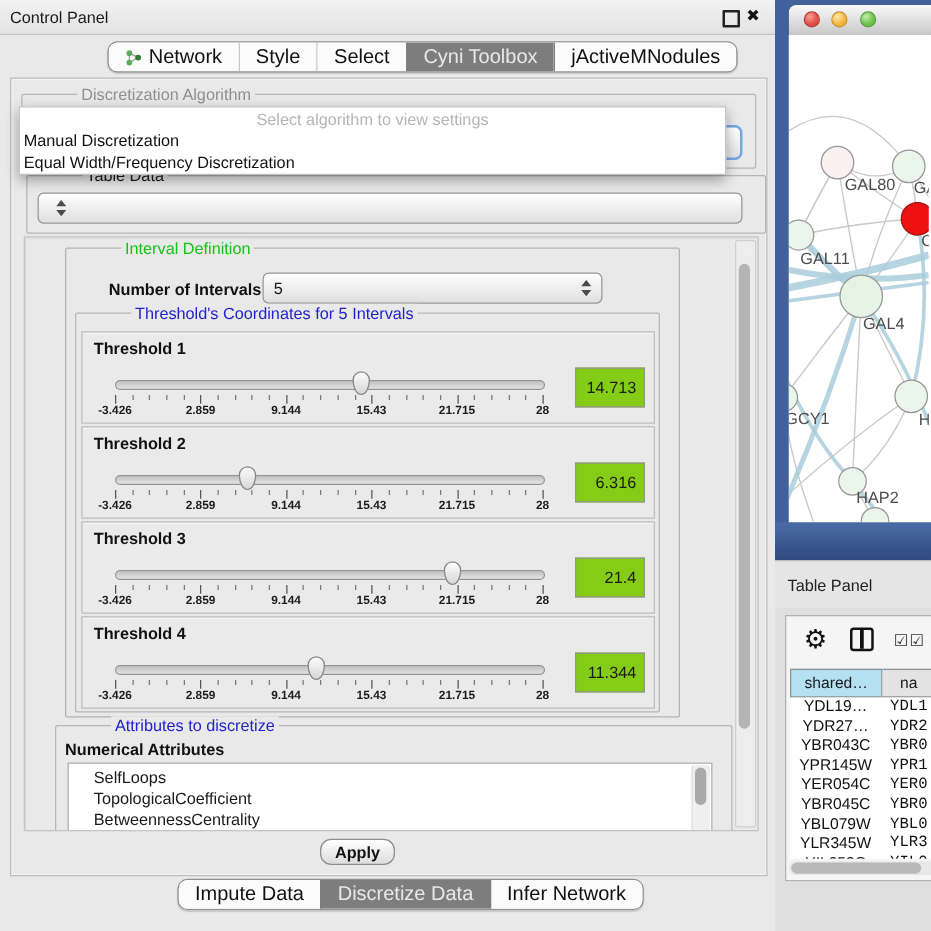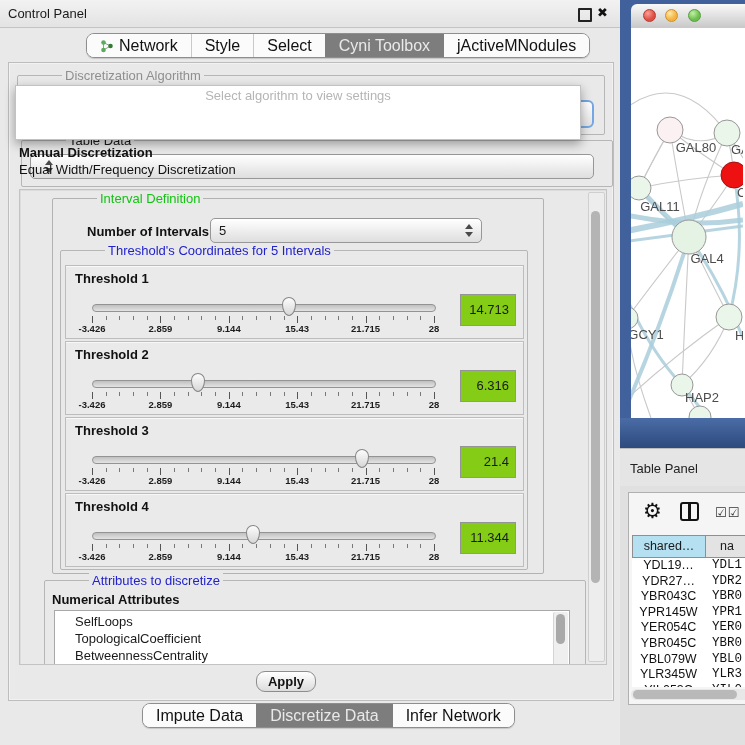--- a/index.html
+++ b/index.html
@@ -34,21 +34,21 @@
   .legend.blue{color:#2222cc;}
   .legend.dim{color:#8f8f8f;}
 
   #alg-group{left:8px;top:12px;width:586px;height:58px;}
   #alg-combo{position:absolute;left:14px;top:24px;width:558px;height:24px;border-radius:6px;
              border:2px solid #74a7e4;background:linear-gradient(#fff,#e2e2e2);}
   #alg-popup{position:absolute;left:6px;top:22px;width:564px;height:53px;background:#fff;
              border:1px solid #c2c2c2;box-shadow:0 4px 10px rgba(0,0,0,.35);z-index:40;}
   #alg-ph{text-align:center;color:#b5b5b5;font-size:13px;padding-top:2px;height:16px;}
   .opt{font-size:13px;height:17px;line-height:17px;padding-left:3px;color:#111;}
-  .opt.bold{font-weight:bold;margin-top:40px;}
+  .opt.bold{font-weight:normal;}
 
   #td-group{left:12px;top:77px;width:590px;height:45px;}
   .combo{position:absolute;display:flex;align-items:center;height:25px;border:1px solid #979797;border-radius:5px;
          background:linear-gradient(#ffffff,#dedede);font-size:13px;padding:0 8px;box-sizing:border-box;}
   .combo .val{flex:1;overflow:hidden;white-space:nowrap;}
   .stepper{display:flex;flex-direction:column;gap:3px;margin-left:6px;}
   .stepper i{display:block;width:0;height:0;border-left:4px solid transparent;border-right:4px solid transparent;}
   .stepper i.up{border-bottom:5px solid #4a4a4a;}
   .stepper i.dn{border-top:5px solid #4a4a4a;}
   #td-combo{left:8px;top:13px;width:564px;}

